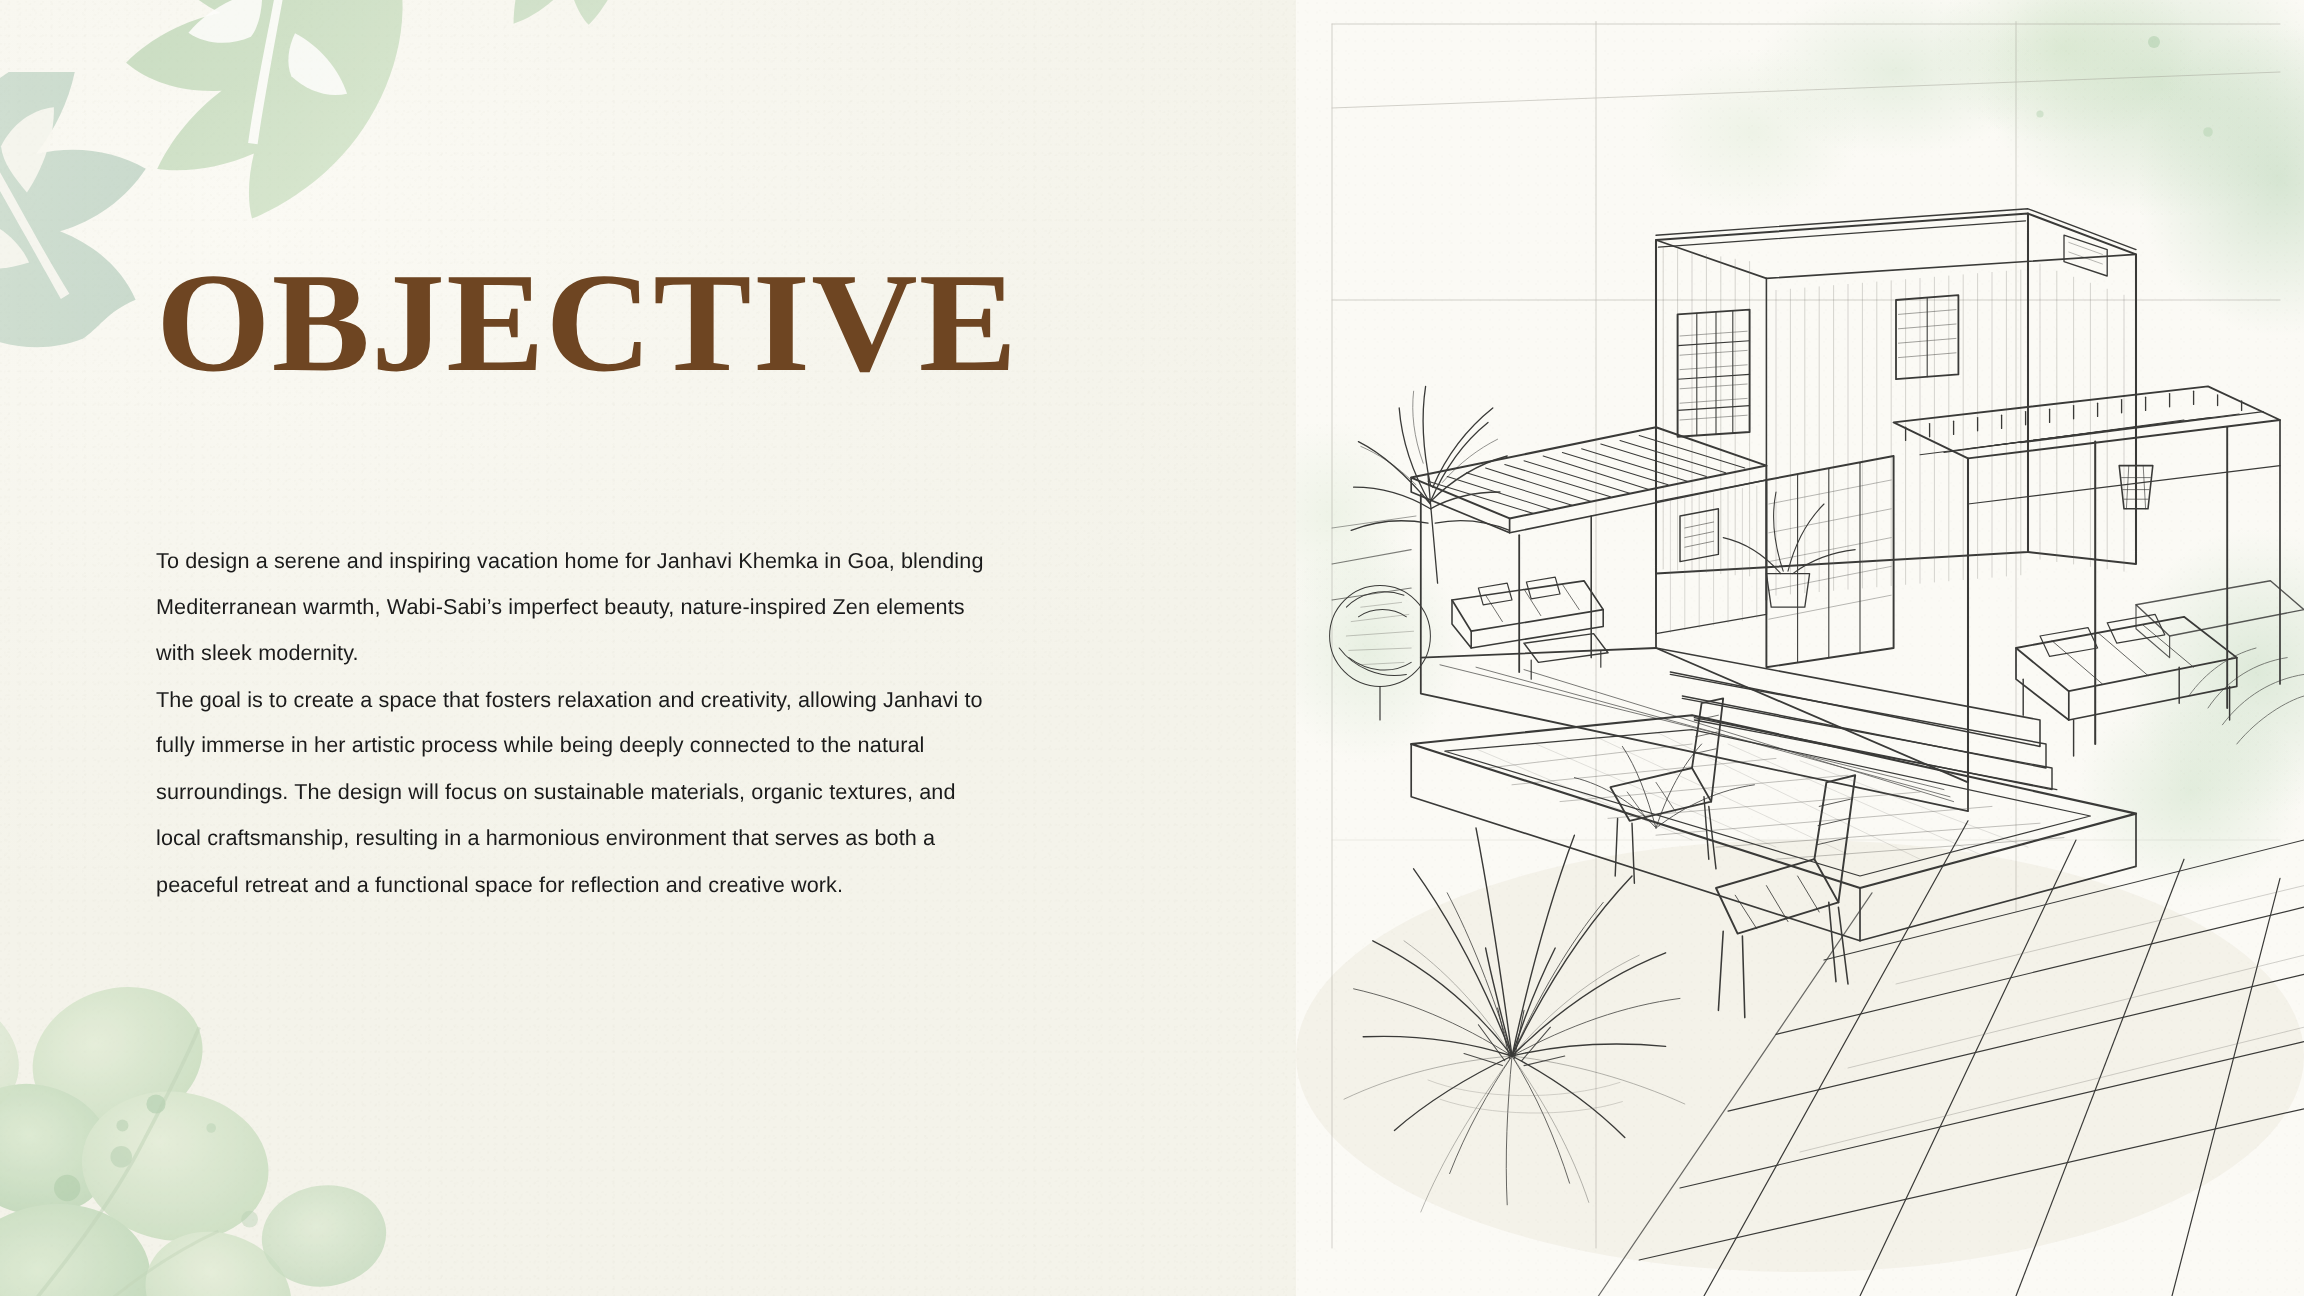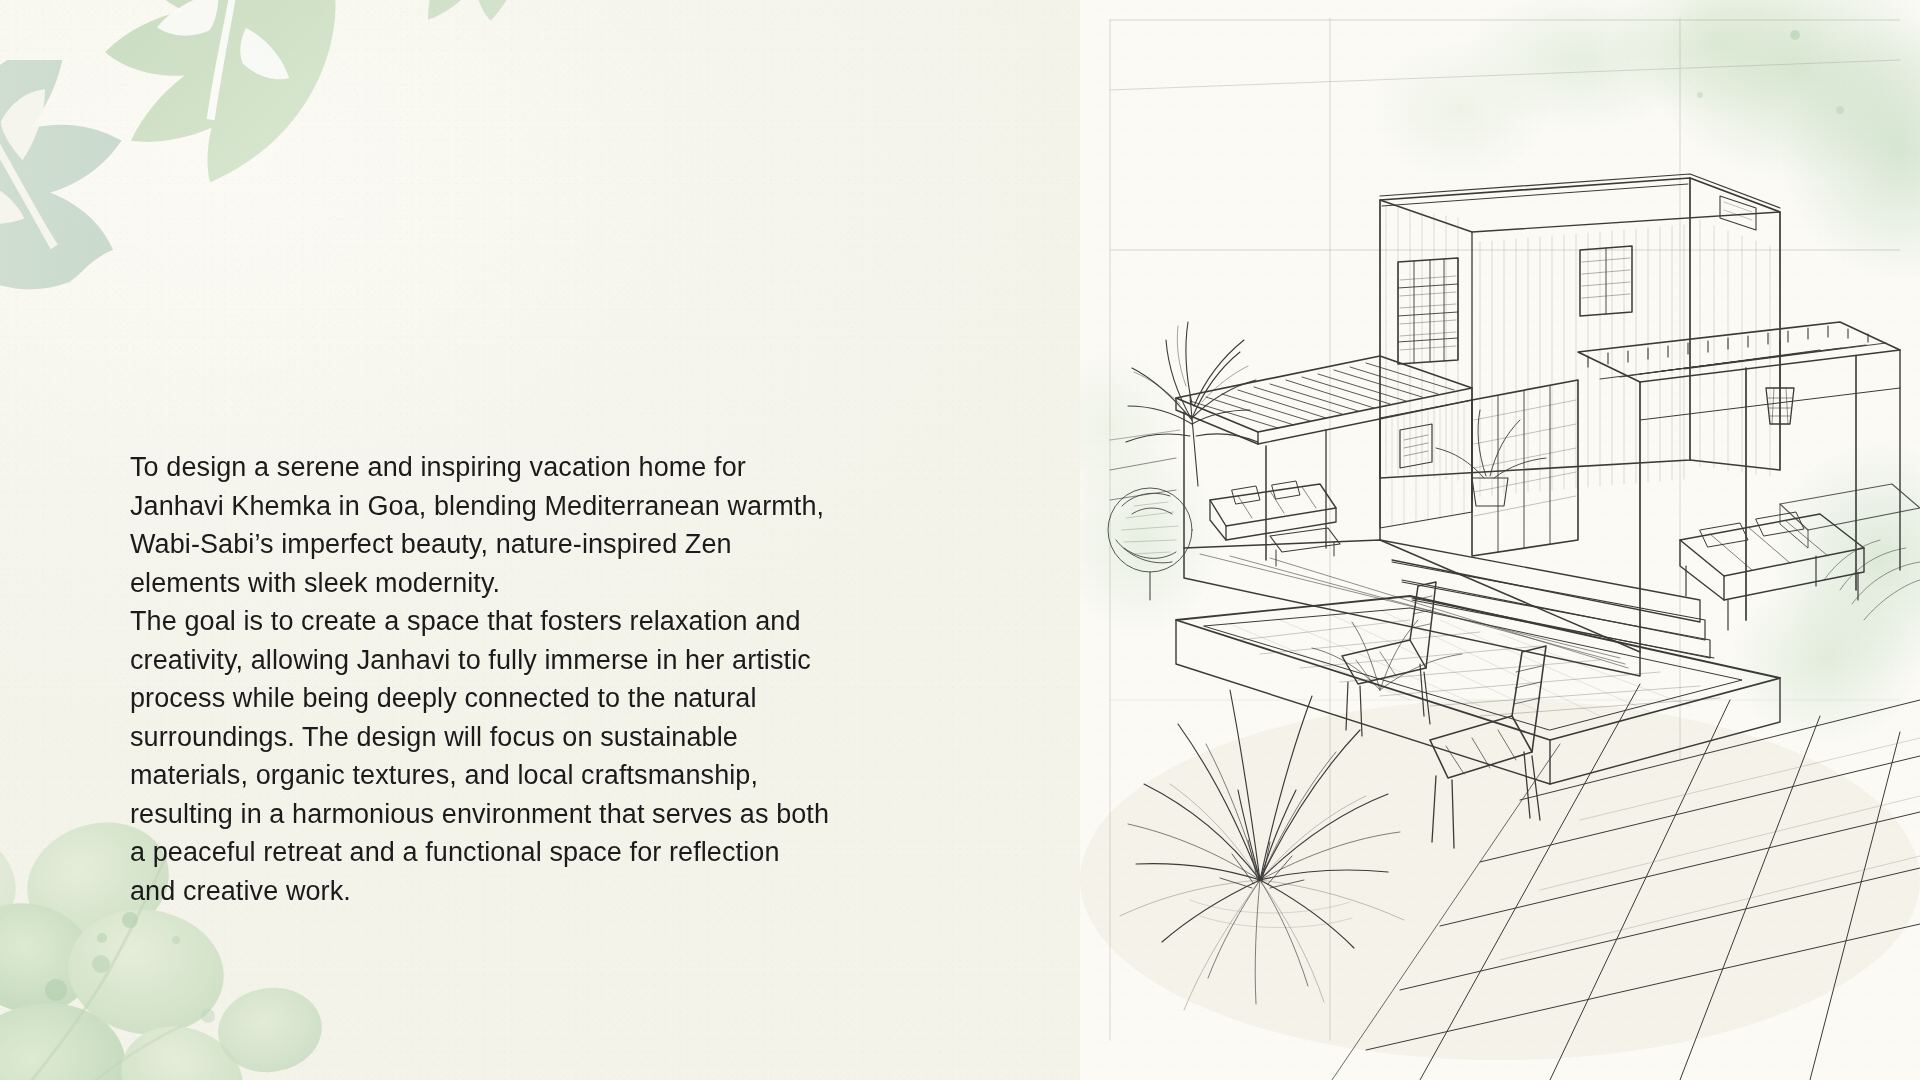--- a/index.html
+++ b/index.html
@@ -56,21 +56,21 @@
     transform-origin:left center;
     white-space:nowrap;
   }
 
   
   #body-block {
     position:absolute; left:130px; top:448px; width:700px;
   }
   .body-para {
     font-family:"Liberation Sans", sans-serif;
-    font-size:27px;
+    font-size:18px;
     line-height:38.5px;
     color:#1b1b1b;
     letter-spacing:.1px;
   }
 
   
   #right-panel {
     position:absolute; left:1080px; top:0;
     width:840px; height:1080px;
     overflow:hidden;
@@ -183,20 +183,23 @@
 
         <circle cx="160" cy="100" r="8" fill="#9BC29A" opacity=".75"></circle>
         <circle cx="132" cy="118" r="5" fill="#9BC29A" opacity=".6"></circle>
         <circle cx="131" cy="144" r="9" fill="#9BC29A" opacity=".6"></circle>
         <circle cx="86" cy="170" r="11" fill="#8FBA8C" opacity=".6"></circle>
         <circle cx="206" cy="120" r="4" fill="#9BC29A" opacity=".5"></circle>
         <circle cx="238" cy="196" r="7" fill="#9BC29A" opacity=".45"></circle>
       </g>
     </svg>
 
+    <div id="title-block">
+      <h1 id="page-title">OBJECTIVE</h1>
+    </div>
 
     <div id="body-block">
       <p class="body-para">To design a serene and inspiring vacation home for Janhavi Khemka in Goa, blending Mediterranean warmth, Wabi-Sabi’s imperfect beauty, nature-inspired Zen elements with sleek modernity.</p>
       <p class="body-para">The goal is to create a space that fosters relaxation and creativity, allowing Janhavi to fully immerse in her artistic process while being deeply connected to the natural surroundings. The design will focus on sustainable materials, organic textures, and local craftsmanship, resulting in a harmonious environment that serves as both a peaceful retreat and a functional space for reflection and creative work.</p>
     </div>
 
   </div>
 
   <div id="right-panel">
 

